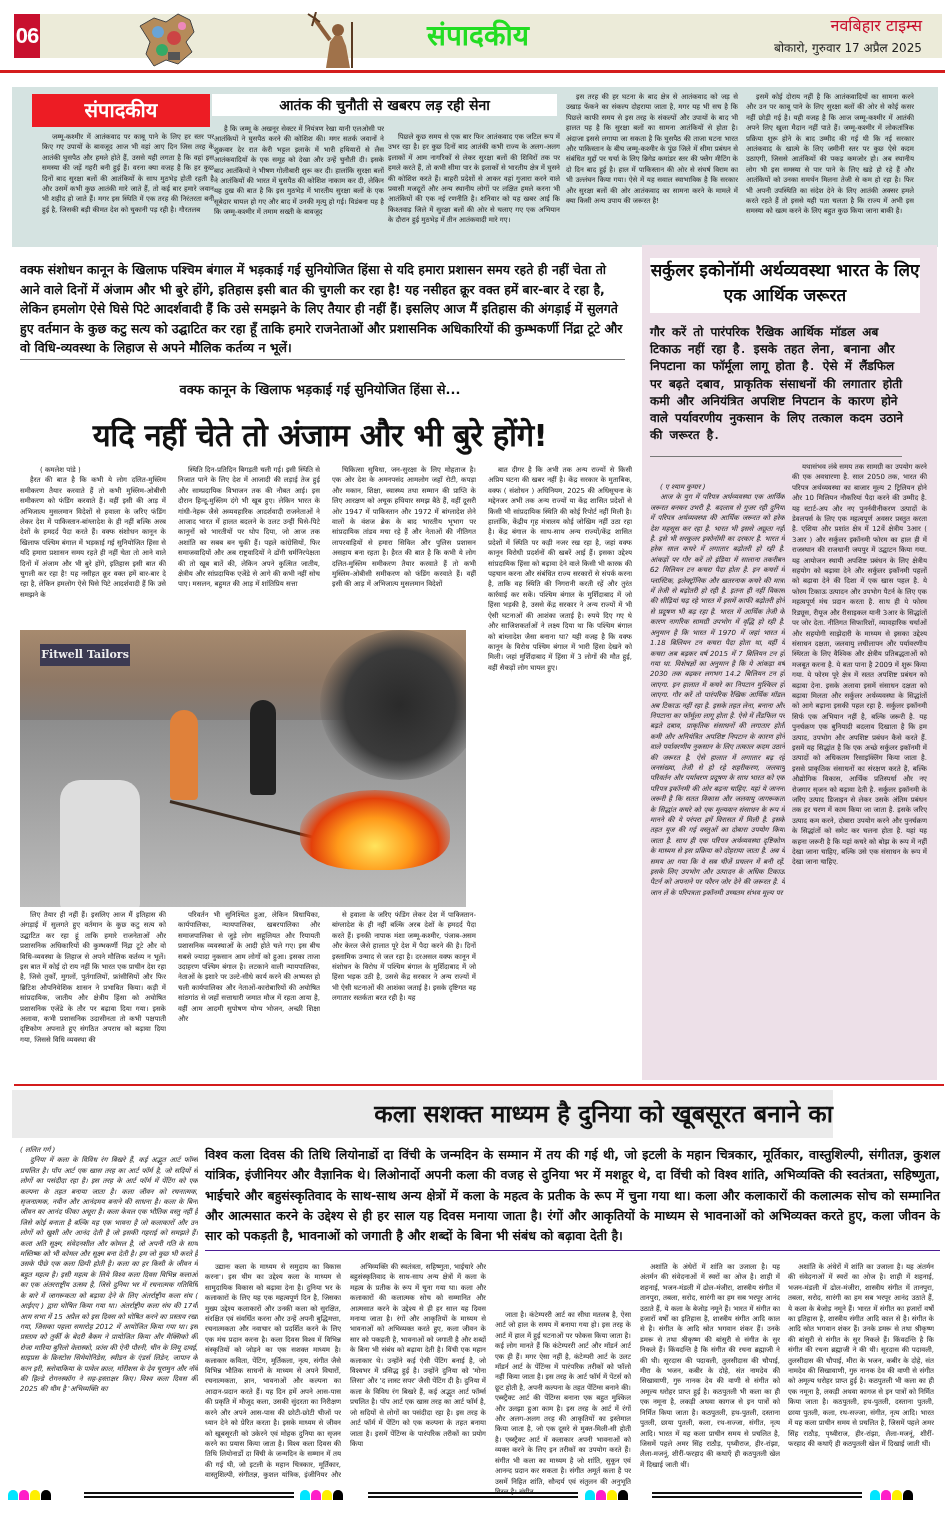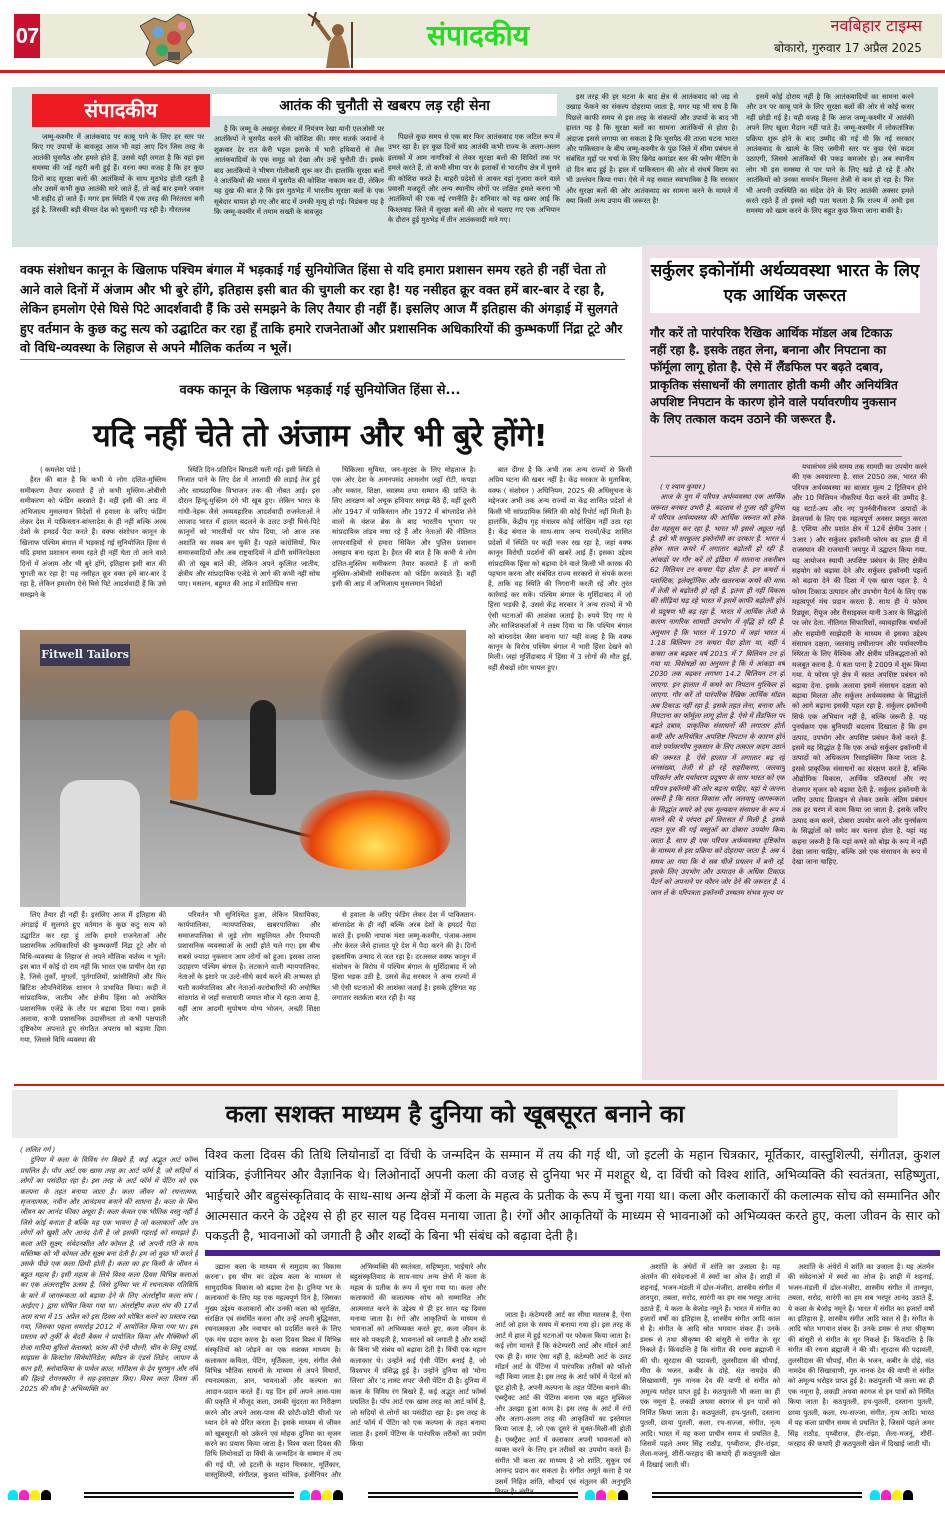--- a/index.html
+++ b/index.html
@@ -41,38 +41,38 @@
                  background: radial-gradient(ellipse at 50% 70%,#ffe45c 0%,#ff9a1a 35%,#e3400b 60%,rgba(200,60,10,0) 80%); }
   .photo .person { position: absolute; width: 50px; height: 120px; border-radius: 20px 20px 6px 6px; }
   .photo .p1 { left: 40px; top: 150px; background: #ddd; height: 130px; width: 80px; }
   .photo .p2 { left: 150px; top: 80px; background: #e0813a; width: 28px; height: 90px; }
   .photo .p3 { left: 230px; top: 70px; background: #222; width: 26px; height: 95px; }
   .photo .stick { position: absolute; left: 150px; top: 170px; width: 190px; height: 3px; background: #3a2b20; transform: rotate(14deg); transform-origin: left; }
 
   
   .sidebar { position: absolute; left: 642px; top: 245px; width: 295px; height: 835px; background: #ede0e8; }
   .sb-title { position: absolute; left: 650px; top: 258px; width: 270px; height: 55px; background: #fff; text-align: center; font-weight: bold; font-size: 17px; line-height: 25px; }
-  .sb-intro { position: absolute; left: 650px; top: 325px; width: 255px; font-weight: bold; font-size: 12px; line-height: 17.2px; }
+  .sb-intro { position: absolute; left: 650px; top: 325px; width: 255px; font-weight: bold; font-size: 12px; line-height: 17.2px; font-family: Liberation Mono, monospace; }
   .sb-rule { position: absolute; left: 650px; top: 456px; width: 252px; height: 1px; background: #777; }
 
   
   .red-rule2 { position: absolute; left: 14px; top: 1084px; width: 930px; height: 2px; background: #d41c1c; }
-  .art-banner { position: absolute; left: 12px; top: 1090px; width: 886px; height: 48px; background: #ebebeb; text-align: center; font-weight: bold; font-size: 24px; line-height: 48px; }
-  .art-intro { position: absolute; left: 205px; top: 1145px; width: 735px; font-weight: normal; font-size: 12.6px; line-height: 20.3px; text-align: justify; border-bottom: 6px solid #4c1d95; padding-bottom: 4px; }
+  .art-banner { position: absolute; left: 12px; top: 1090px; width: 821px; height: 48px; background: #ebebeb; text-align: right; font-weight: bold; font-size: 24px; line-height: 48px; }
+  .art-intro { position: absolute; left: 205px; top: 1145px; width: 735px; font-weight: bold; font-size: 12.6px; line-height: 20.3px; text-align: justify; border-bottom: 1px solid #4c1d95; padding-bottom: 4px; }
 
   
   .reg { position: absolute; top: 1490px; display: flex; gap: 1px; }
   .reg span { width: 10px; height: 10px; border-radius: 10px 10px 0 0; display: inline-block; }
   .bars { position: absolute; top: 1492px; height: 6px; border-top: 2px solid #111; border-bottom: 2px solid #111; }
 </style>
 </head>
 <body>
 
 <header class="masthead" style="background: rgb(236, 235, 217);">
-  <div class="page-num" style="background: rgb(200, 16, 46);">07</div>
+  <div class="page-num" style="background: rgb(200, 16, 46);">06</div>
   <svg class="map-art" viewBox="0 0 70 56">
     <path d="M8 14 L22 6 L34 10 L46 2 L58 8 L62 20 L54 30 L60 40 L46 52 L34 48 L22 54 L14 42 L18 30 Z" fill="#b58b5a" stroke="#444" stroke-width="1"></path>
     <circle cx="26" cy="20" r="6" fill="#6aa4d6"></circle>
       <circle cx="42" cy="26" r="7" fill="#c44"></circle>
       <circle cx="30" cy="38" r="6" fill="#3a6"></circle>
     <circle cx="50" cy="14" r="4" fill="#e8b"></circle>
       <rect x="36" y="40" width="12" height="8" fill="#555"></rect>
   </svg>
   <div class="section-title" style="color: rgb(34, 221, 34);">संपादकीय</div>
   <svg class="figure-art" viewBox="0 0 58 56">
@@ -83,21 +83,21 @@
     <path d="M46 10 L46 56" stroke="#5a3a22" stroke-width="2"></path>
   </svg>
   <div class="paper-name" style="color: rgb(200, 16, 46);">नवबिहार टाइम्स</div>
   <div class="paper-date">बोकारो, गुरुवार 17 अप्रैल 2025</div>
 </header>
 <div class="red-rule"></div>
 
 <section class="editorial"></section>
 <div class="ed-badge">संपादकीय</div>
 <h2 class="ed-headline">आतंक की चुनौती से खबरप लड़ रही सेना</h2>
-<div class="col" style="left:32px;top:132px;width:172px;height:112px;">
+<div class="col" style="left:42px;top:132px;width:172px;height:112px;">
     <p>जम्मू-कश्मीर में आतंकवाद पर काबू पाने के लिए हर स्तर पर किए गए उपायों के बावजूद आज भी वहां आए दिन जिस तरह के आतंकी घुसपैठ और हमले होते हैं, उससे यही लगता है कि वहां इस समस्या की जड़ें गहरी बनी हुई हैं। वरना क्या वजह है कि हर कुछ दिनों बाद सुरक्षा बलों की आतंकियों के साथ मुठभेड़ होती रहती है और उसमें कभी कुछ आतंकी मारे जाते हैं, तो कई बार हमारे जवान भी शहीद हो जाते हैं। मगर इस स्थिति में एक तरह की निरंतरता बनी हुई है, जिसकी बड़ी कीमत देश को चुकानी पड़ रही है। गौरतलब</p>
   </div>
 <div class="col" style="left:214px;top:124px;width:170px;height:112px;">
     <p>है कि जम्मू के अखनूर सेक्टर में नियंत्रण रेखा यानी एलओसी पर आतंकियों ने घुसपैठ करने की कोशिश की। मगर सतर्क जवानों ने शुक्रवार देर रात केरी भट्टल इलाके में भारी हथियारों से लैस आतंकवादियों के एक समूह को देखा और उन्हें चुनौती दी। इसके बाद आतंकियों ने भीषण गोलीबारी शुरू कर दी। हालांकि सुरक्षा बलों ने आतंकियों की भारत में घुसपैठ की कोशिश नाकाम कर दी, लेकिन यह दुख की बात है कि इस मुठभेड़ में भारतीय सुरक्षा बलों के एक सूबेदार घायल हो गए और बाद में उनकी मृत्यु हो गई। विडंबना यह है कि जम्मू-कश्मीर में तमाम सख्ती के बावजूद</p>
   </div>
 <div class="col" style="left:388px;top:132px;width:172px;height:112px;">
     <p>पिछले कुछ समय से एक बार फिर आतंकवाद एक जटिल रूप में उभर रहा है। हर कुछ दिनों बाद आतंकी कभी राज्य के अलग-अलग इलाकों में आम नागरिकों से लेकर सुरक्षा बलों की शिविरों तक पर हमले करते हैं, तो कभी सीमा पार के इलाकों से भारतीय क्षेत्र में घुसने की कोशिश करते हैं। बाहरी प्रदेशों से आकर वहां गुजारा करने वाले प्रवासी मजदूरों और अन्य स्थानीय लोगों पर लक्षित हमले करना भी आतंकियों की एक नई रणनीति है। शनिवार को यह खबर आई कि किश्तवाड़ जिले में सुरक्षा बलों की ओर से चलाए गए एक अभियान के दौरान हुई मुठभेड़ में तीन आतंकवादी मारे गए।</p>
   </div>
 <div class="col" style="left:566px;top:92px;width:172px;height:150px;">
     <p>इस तरह की हर घटना के बाद क्षेत्र से आतंकवाद को जड़ से उखाड़ फेंकने का संकल्प दोहराया जाता है, मगर यह भी सच है कि पिछले काफी समय से इस तरह के संकल्पों और उपायों के बाद भी हालत यह है कि सुरक्षा बलों का सामना आतंकियों से होता है। अंदाजा इससे लगाया जा सकता है कि घुसपैठ की ताजा घटना भारत और पाकिस्तान के बीच जम्मू-कश्मीर के पुंछ जिले में सीमा प्रबंधन से संबंधित मुद्दों पर चर्चा के लिए ब्रिगेड कमांडर स्तर की फ्लैग मीटिंग के दो दिन बाद हुई है। हाल में पाकिस्तान की ओर से संघर्ष विराम का भी उल्लंघन किया गया। ऐसे में यह सवाल स्वाभाविक है कि सरकार और सुरक्षा बलों की ओर आतंकवाद का सामना करने के मामले में क्या किसी अन्य उपाय की जरूरत है!</p>

